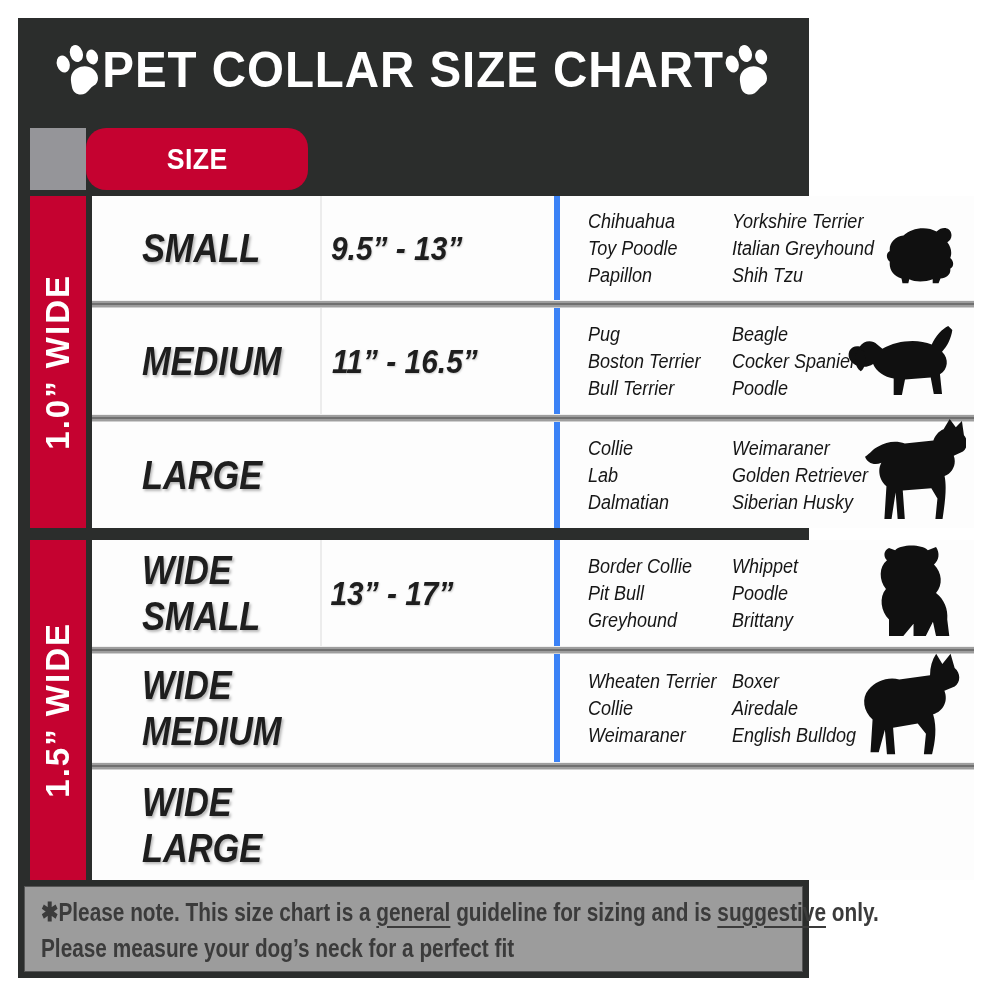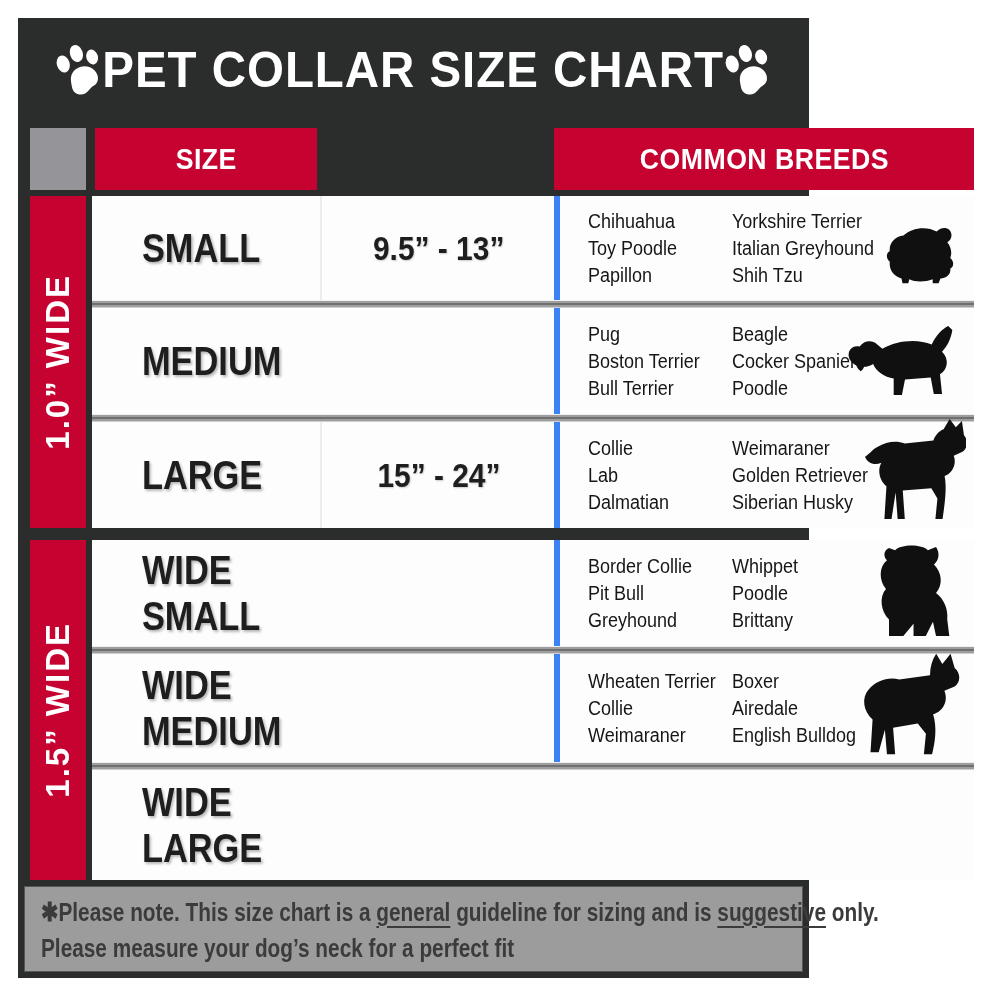--- a/index.html
+++ b/index.html
@@ -12,41 +12,41 @@
   .title{color:#ffffff;font-size:50px;font-weight:bold;letter-spacing:1px;transform:scaleX(.95);white-space:nowrap;}
   .paw{position:absolute;width:62px;height:58px;top:24px;}
   .paw svg{width:100%;height:100%;fill:#ffffff;}
   .paw-left{left:30px;}
   .paw-right{right:30px;}
 
   
   .corner{position:absolute;left:12px;top:110px;width:56px;height:62px;background:#959599;}
   .col-head{position:absolute;top:110px;height:62px;background:#C50230;color:#fff;
             display:flex;align-items:center;justify-content:center;text-align:center;}
-  .ch-size{left:77px;width:222px;}
+  .ch-size{left:68px;width:222px;border-radius:20px;}
   .ch-length{left:302px;width:228px;flex-direction:column;}
   .ch-breeds{left:536px;width:420px;}
   .ch-big{font-size:29px;font-weight:bold;transform:scaleX(.92);letter-spacing:.5px;white-space:nowrap;}
   .neck-small{font-size:15px;font-weight:bold;transform:scaleX(.92);margin-bottom:2px;white-space:nowrap;}
   .length-big{font-size:28px;font-weight:bold;transform:scaleX(.9);white-space:nowrap;}
 
   
   .side{position:absolute;left:12px;width:56px;background:#C50230;display:flex;align-items:center;justify-content:center;}
   .side span{writing-mode:vertical-rl;transform:rotate(180deg);color:#fff;font-weight:bold;
              font-size:33px;letter-spacing:2px;white-space:nowrap;}
   .side1{top:178px;height:332px;}
   .side2{top:522px;height:340px;}
 
   
-  .row{position:absolute;left:74px;width:882px;background:#fdfdfd;}
+  .row{position:absolute;left:74px;width:882px;background:#fdfdfd;font-style:italic;}
   .r1{top:178px;height:104px;} .r2{top:290px;height:106px;} .r3{top:404px;height:106px;}
   .r4{top:522px;height:106px;} .r5{top:636px;height:108px;} .r6{top:752px;height:110px;}
   .cell{position:absolute;top:0;bottom:0;}
   .c-size{left:0;width:228px;}
-  .c-range{left:228px;width:234px;border-left:2px solid #ececec;display:flex;align-items:center;justify-content:center;}
+  .c-range{left:228px;width:234px;border-left:2px solid #ececec;display:flex;align-items:center;justify-content:flex-start;}
   .c-breeds{left:462px;right:0;border-left:6px solid #3b82f6;}
   .size-label{height:100%;display:flex;flex-direction:column;justify-content:center;padding-left:58px;
               font-size:40px;font-weight:bold;line-height:46px;color:#1e1e1e;
               transform:scaleX(.86);transform-origin:left center;text-shadow:2px 2px 3px rgba(0,0,0,.28);white-space:nowrap;}
   .range{font-size:34px;font-weight:bold;color:#1e1e1e;transform:scaleX(.88);
          text-shadow:1px 1px 2px rgba(0,0,0,.2);white-space:nowrap;}
   .bcol{position:absolute;left:28px;top:50%;transform:translateY(-50%) scaleX(.9);transform-origin:left center;
         font-size:20px;line-height:27px;color:#161616;white-space:nowrap;}
   .bcol2{left:172px;}
   .dog-box{position:absolute;}
@@ -97,23 +97,20 @@
           <path d="M36,52 C46,40 66,42 74,54 C82,65 78,80 66,82 C60,83 56,88 49,90 C38,92 28,84 30,72 C31,63 32,57 36,52 Z"></path>
         </g>
           </svg>
       </span>
     </div>
 
     <div class="corner"></div>
     <div class="col-head ch-size">
       <span class="ch-big">SIZE</span>
     </div>
-    <div class="col-head ch-breeds">
-      <span class="ch-big">COMMON BREEDS</span>
-    </div>
 
     <div class="side side1">
       <span>1.0” WIDE</span>
     </div>
     <div class="side side2">
       <span>1.5” WIDE</span>
     </div>
 
     <div class="row r1">
       <div class="cell c-size">
@@ -144,20 +141,23 @@
       </div>
     </div>
     <div class="hdiv hd1"></div>
 
     <div class="row r2">
       <div class="cell c-size">
           <div class="size-label">
         <div>MEDIUM</div>
             <div></div>
           </div>
+        </div>
+      <div class="cell c-range">
+          <div class="range">11” - 16.5”</div>
         </div>
       <div class="cell c-breeds">
         <div class="bcol">
           <div>Pug</div>
             <div>Boston Terrier</div>
             <div>Bull Terrier</div>
           </div>
         <div class="bcol bcol2">
           <div>Beagle</div>
             <div>Cocker Spaniel</div>
@@ -173,23 +173,20 @@
     </div>
     <div class="hdiv hd2"></div>
 
     <div class="row r3">
       <div class="cell c-size">
           <div class="size-label">
         <div>LARGE</div>
             <div></div>
           </div>
         </div>
-      <div class="cell c-range">
-          <div class="range">15” - 24”</div>
-        </div>
       <div class="cell c-breeds">
         <div class="bcol">
           <div>Collie</div>
             <div>Lab</div>
             <div>Dalmatian</div>
           </div>
         <div class="bcol bcol2">
           <div>Weimaraner</div>
             <div>Golden Retriever</div>
             <div>Siberian Husky</div>
@@ -202,20 +199,23 @@
       </div>
     </div>
 
     <div class="row r4">
       <div class="cell c-size">
           <div class="size-label">
         <div>WIDE</div>
             <div>SMALL</div>
           </div>
         </div>
+      <div class="cell c-range">
+          <div class="range">13” - 17”</div>
+        </div>
       <div class="cell c-breeds">
         <div class="bcol">
           <div>Border Collie</div>
             <div>Pit Bull</div>
             <div>Greyhound</div>
           </div>
         <div class="bcol bcol2">
           <div>Whippet</div>
             <div>Poodle</div>
             <div>Brittany</div>

